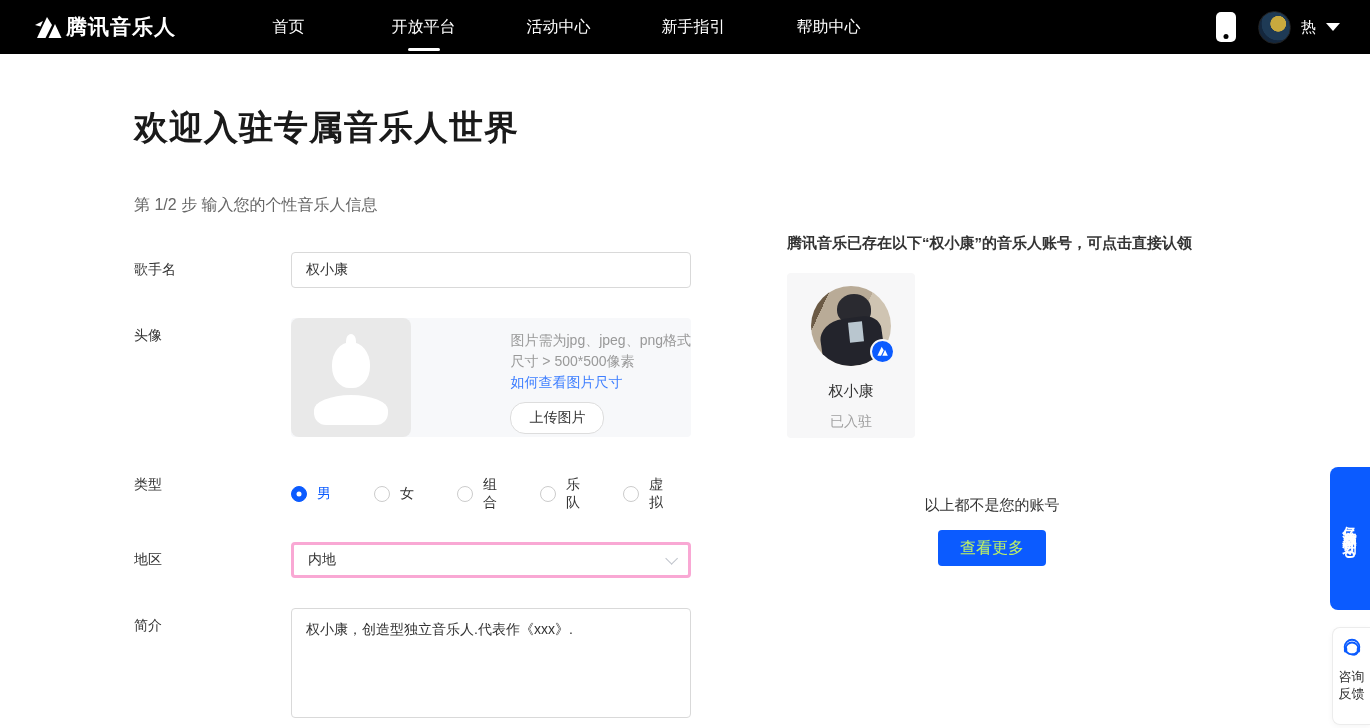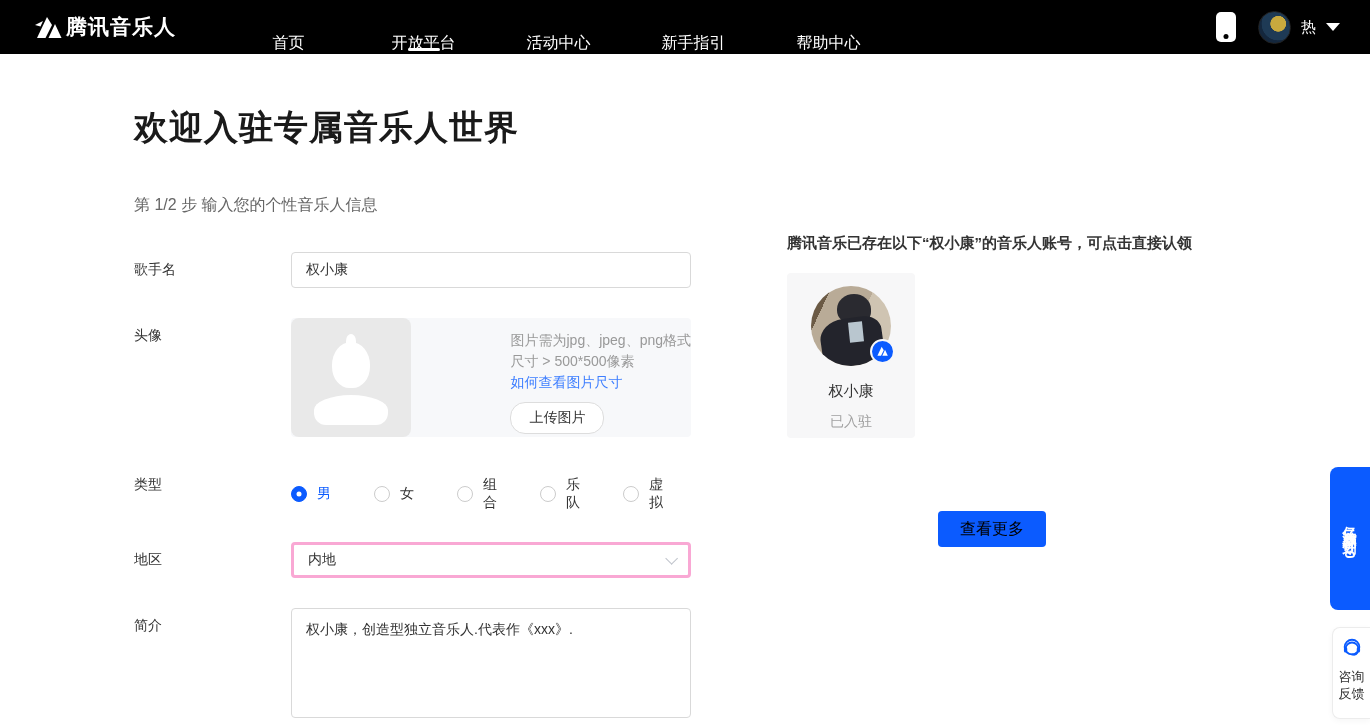--- a/index.html
+++ b/index.html
@@ -16,21 +16,21 @@
   
   .topnav{
     height:54px;background:#000;display:flex;align-items:center;
     padding:0 30px 0 34px;position:relative;z-index:5;
   }
   .brand{display:flex;align-items:flex-end;gap:2px;}
   .brand svg{display:block;}
   .brand-name{color:#fff;font-size:21px;font-weight:bold;letter-spacing:1px;}
   .nav-links{display:flex;align-items:center;margin-left:45px;height:54px;}
   .nav-item{
-    position:relative;height:54px;display:flex;align-items:flex-end;justify-content:center;
+    position:relative;height:54px;display:flex;align-items:center;justify-content:center;
     color:#fff;font-size:16px;cursor:pointer;width:135px;
   }
   .nav-item .underline{
     display:none;position:absolute;bottom:3px;left:50%;transform:translateX(-50%);
     width:32px;height:3px;background:#fff;border-radius:2px;
   }
   .nav-item.active .underline{display:block;}
   .nav-right{margin-left:auto;display:flex;align-items:center;gap:22px;}
   .phone-icon{position:relative;width:20px;height:30px;background:#fff;border-radius:5px;cursor:pointer;}
   .phone-icon::after{
@@ -155,36 +155,36 @@
   .account-badge{
     position:absolute;right:-4px;bottom:2px;width:25px;height:25px;border-radius:50%;
     background:var(--accent);border:2px solid #f7f7f8;
     display:flex;align-items:center;justify-content:center;
   }
   .account-name{margin-top:16px;font-size:15px;color:#333;}
   .account-status{margin-top:12px;font-size:14px;color:#a0a0a0;}
   .claim-actions{margin-top:58px;text-align:center;}
   .not-mine-text{font-size:15px;color:#333;}
   .more-btn{
-    margin-top:15px;width:108px;height:36px;background:var(--accent);color:#000000;
+    margin-top:15px;width:108px;height:36px;background:var(--accent);color:#bef264;
     border:none;border-radius:4px;font-size:16px;cursor:pointer;font-family:inherit;
   }
 
   
   .float-incentive{
     position:absolute;right:0;top:467px;width:40px;height:143px;background:var(--accent);
     border-radius:8px 0 0 8px;color:#fff;display:flex;align-items:center;justify-content:center;
     cursor:pointer;z-index:6;
   }
   .float-incentive .vtext{
     writing-mode:vertical-rl;font-size:14px;font-weight:bold;letter-spacing:3px;line-height:1;
   }
   .float-feedback{
     position:absolute;right:0;top:627px;width:38px;background:#fff;border:1px solid #ececec;
-    border-right:none;border-radius:8px 0 0 8px;padding:9px 0 16px;display:flex;
+    border-right:none;border-radius:8px 0 0 8px;padding:9px 0 22px;display:flex;
     flex-direction:column;align-items:center;cursor:pointer;z-index:6;
     box-shadow:0 2px 6px rgba(0,0,0,0.04);
   }
   .float-feedback .fb-line{font-size:13px;color:#333;line-height:17px;}
   .headset-icon{margin-bottom:5px;}
 </style>
 </head>
 <body>
 
 <header class="topnav">
@@ -325,20 +325,21 @@
           <path d="M3 23 L13 2 L18 10 L11.5 23 Z" fill="#fff"></path>
           <path d="M14.5 23 L21 9 L27.5 23 Z" fill="#fff"></path>
         </svg>
       </div>
     </div>
     <div class="account-name">权小康</div>
     <div class="account-status">已入驻</div>
   </div>
 
   <div class="claim-actions">
+    <div class="not-mine-text">以上都不是您的账号</div>
     <button class="more-btn">查看更多</button>
   </div>
 </section>
 
 <div class="float-incentive">
   <span class="vtext">亿元激励计划3.0</span>
 </div>
 
 <div class="float-feedback">
   <span class="headset-icon">

